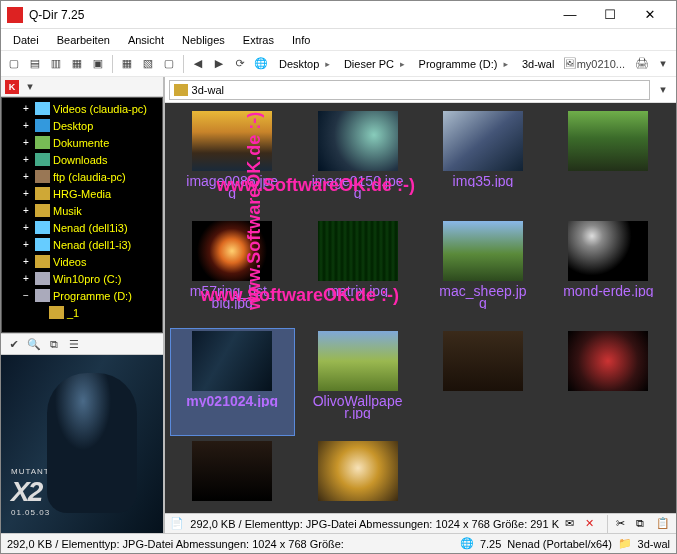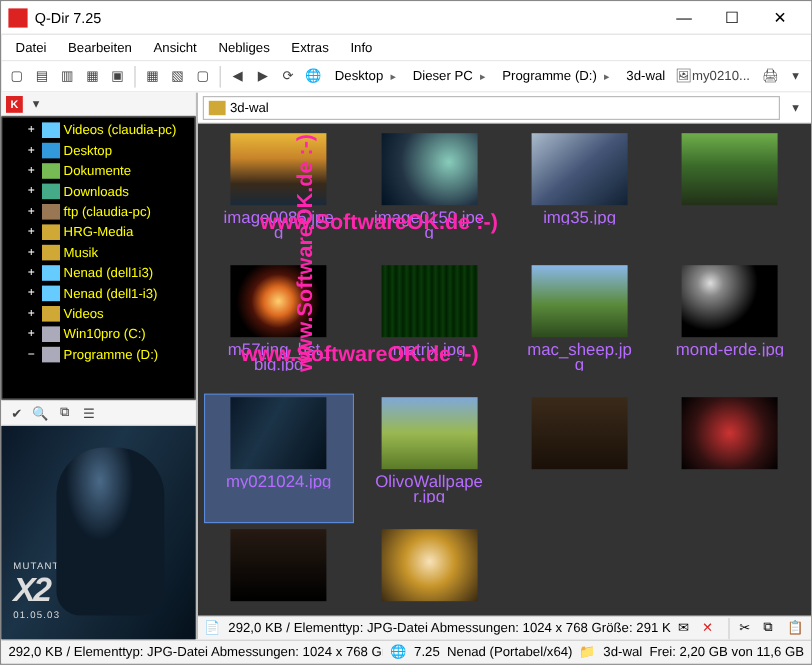--- a/index.html
+++ b/index.html
@@ -38,21 +38,21 @@
 .preview-img::after { content: ""; position: absolute; right: 26px; top: 18px; width: 90px; height: 140px; background: radial-gradient(ellipse 40px 70px at 40% 20%, #4a6a88 0%, #0d1b29 70%); border-radius: 40px 40px 20px 20px; filter: blur(.5px); }
 .x2 { position: absolute; left: 10px; bottom: 16px; color: #ddd; }
 .x2 b { font-size: 28px; font-style: italic; letter-spacing: -2px; }
 .x2 small { display: block; font-size: 8px; letter-spacing: 1px; }
 .rightcol { flex: 1; display: flex; flex-direction: column; }
 .addrbar { height: 26px; display: flex; align-items: center; padding: 2px 4px; gap: 4px; border-bottom: 1px solid #ddd; }
 .addrfield { flex: 1; border: 1px solid #bbb; height: 20px; display: flex; align-items: center; padding: 0 4px; gap: 4px; background: #fff; }
 .addrfield .ficon { width: 14px; height: 12px; background: #cfa836; }
 .grid { flex: 1; background: #333; overflow: hidden; padding: 6px; display: grid; grid-template-columns: repeat(4, 1fr); grid-auto-rows: 106px; gap: 4px 2px; position: relative; }
 .thumb { display: flex; flex-direction: column; align-items: center; padding: 2px; }
-.thumb.selected { background: rgba(100,150,255,.35); outline: 1px solid #5a8adb; }
+.thumb.selected { background: rgba(100,150,255,.35); outline: 1px solid #5a8adb; font-weight: bold; }
 .timg { width: 80px; height: 60px; background: #555; margin-bottom: 4px; }
 .tname { color: #b66dff; text-align: center; font-size: 14px; line-height: 12px; max-width: 92px; overflow: hidden; word-break: break-word; }
 .wm { position: absolute; font-size: 18px; font-weight: bold; color: #ff26ae; pointer-events: none; z-index: 5; font-family: Arial; }
 .wm1 { transform: rotate(-90deg); transform-origin: left top; left: 244px; top: 310px; }
 .status { height: 20px; display: flex; align-items: center; padding: 0 6px; gap: 6px; border-top: 1px solid #ccc; background: #f4f4f4; font-size: 10px; }
 .status .fill { flex: 1; overflow: hidden; white-space: nowrap; }
 .status .ico { width: 14px; height: 14px; display: inline-block; }
 
 .t0 { background: linear-gradient(#e8b838 0%,#c8842a 35%,#3a2a1a 70%,#1a2a3a 100%); }
 .t1 { background: radial-gradient(circle at 70% 40%,#8cb 0%,#234 60%,#012 100%); }
@@ -178,20 +178,25 @@
           <div class="node" style="padding-left: 18px;">
             <span class="exp">+</span>
             <span class="ficon fi-hd"></span>
             <span class="lbl">Win10pro (C:)</span>
           </div>
           <div class="node" style="padding-left: 18px;">
             <span class="exp">−</span>
             <span class="ficon fi-hd"></span>
             <span class="lbl">Programme (D:)</span>
           </div>
+          <div class="node" style="padding-left: 32px;">
+            <span class="exp"></span>
+            <span class="ficon fi-folder"></span>
+            <span class="lbl">_1</span>
+          </div>
         </div>
     </div>
     <div class="previewbar">
       <span class="ibtn">✔</span>
       <span class="ibtn">🔍</span>
       <span class="ibtn">⧉</span>
       <span class="ibtn">☰</span>
     </div>
     <div class="preview">
       <div class="preview-img">
@@ -286,14 +291,13 @@
 
 <div class="wm wm1">www.SoftwareOK.de  :-)</div>
 
 <div class="status">
   <span class="fill">292,0 KB / Elementtyp: JPG-Datei Abmessungen: 1024 x 768 Größe:</span>
   <span>🌐</span>
   <span>7.25</span>
   <span>Nenad (Portabel/x64)</span>
   <span>📁</span>
   <span>3d-wal</span>
-  <span>Frei: 2,20 GB von 11,6 GB</span>
 </div>
 
 </body></html>

